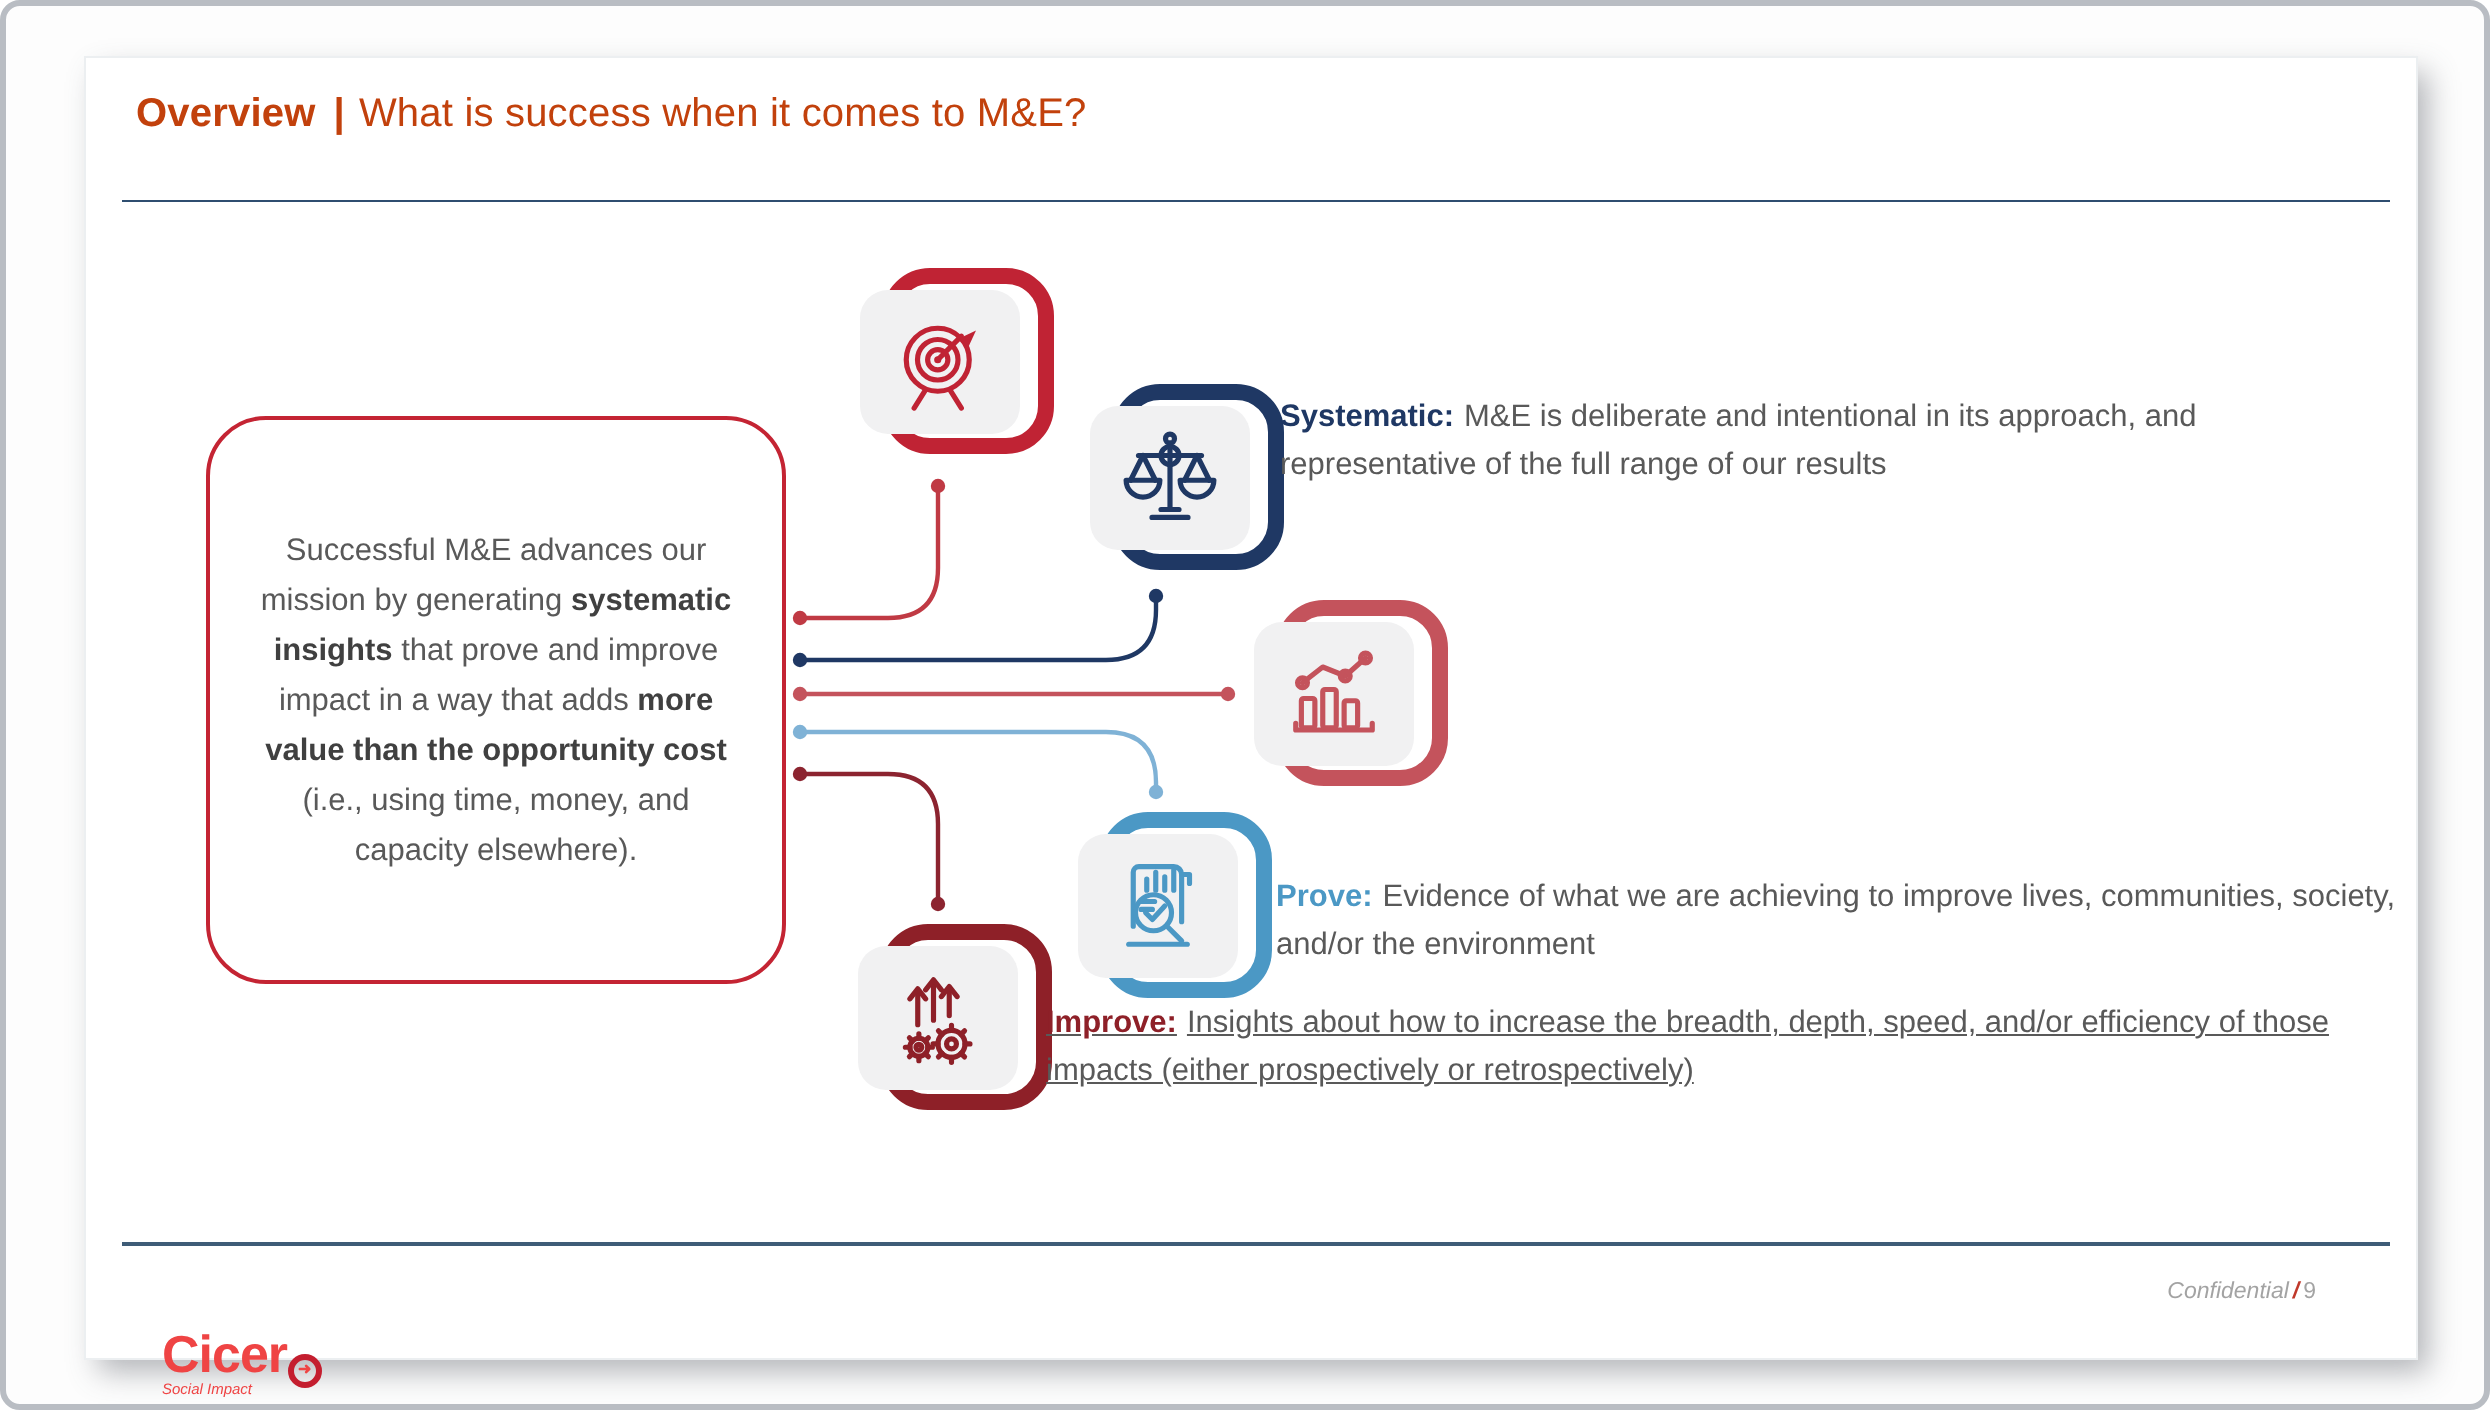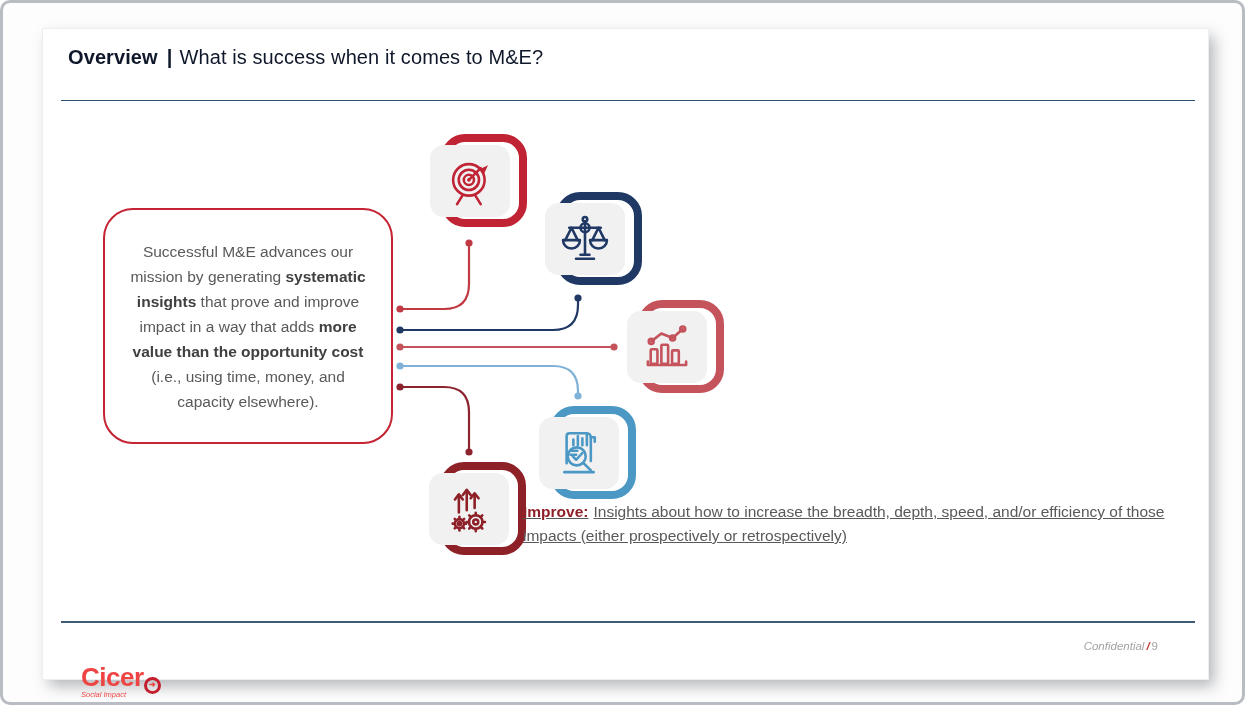--- a/index.html
+++ b/index.html
@@ -7,21 +7,21 @@
   .frame { position:absolute; left:0; top:0; width:1245px; height:705px;
            border:3px solid #b9bdc3; border-radius:10px; background:#fdfdfd; overflow:hidden; }
   .slide { position:absolute; left:40px; top:26px; width:1165px; height:650px; background:#ffffff;
            box-shadow:0 0 0 1px #eceff1, 6px 7px 14px rgba(90,95,105,0.45); }
 
   .title { position:absolute; left:25px; top:17px; font-size:20px; color:#1F3864; letter-spacing:0.1px; }
   .title .bold { font-weight:bold; }
   .title .sep { font-weight:bold; padding:0 7px 0 9px; }
   .title-rule { position:absolute; left:18px; top:71px; width:1134px; border-top:1.6px solid #2F4E70; }
 
-  .summary-box { position:absolute; left:60px; top:179px; width:290px; height:236px;
+  .summary-box { position:absolute; left:60px; top:179px; width:290px; height:284px;
                  border:2.6px solid #C42433; border-radius:30px;
                  display:flex; align-items:center; justify-content:flex-end;
                  padding:12px 20px; text-align:center;
                  font-size:15.5px; line-height:25px; color:#595959; }
   .summary-box .b { font-weight:bold; color:#404040; }
 
   .conn-svg { position:absolute; left:0; top:0; width:1165px; height:650px; }
 
   .badge { position:absolute; width:98px; height:95px; }
   .badge .ring { position:absolute; left:11px; top:1px; width:86px; height:93px;
@@ -44,21 +44,21 @@
   .confidential { position:absolute; right:50px; top:611px; font-size:11.5px; color:#a3a3a3; }
   .confidential .conf { font-style:italic; }
   .confidential .slash { color:#C0392B; font-weight:bold; font-style:italic; padding:0 2px; }
 </style>
 </head>
 <body>
 
 <div class="frame">
   <div class="slide">
 
-    <div class="title" style="color: #0f172a;">
+    <div class="title" style="color: #c2410c;">
       <span class="bold">Overview</span><span class="sep">|</span><span>What is success when it comes to M&amp;E?</span>
     </div>
     <div class="title-rule"></div>
 
     <svg class="conn-svg" viewBox="0 0 1165 650">
       <g>
         <path d="M357 280 H401 Q426 280 426 255 V214" stroke-width="2.2" fill="none" stroke="#C03A44"></path>
         <circle cx="357" cy="280" r="3.6" fill="#C03A44"></circle>
           <circle cx="426" cy="214" r="3.6" fill="#C03A44"></circle>
       </g>
@@ -112,20 +112,23 @@
           <path d="M10 14 H38"></path>
           <circle cx="24" cy="14" r="4"></circle>
           <path d="M12 14 L6.5 25 M12 14 L17.5 25"></path>
           <path d="M4.5 25 a7.5 7.5 0 0 0 15 0 Z"></path>
           <path d="M36 14 L30.5 25 M36 14 L41.5 25"></path>
           <path d="M28.5 25 a7.5 7.5 0 0 0 15 0 Z"></path>
           <path d="M20 38 h8 M16 41.5 h16"></path>
         </svg>
       </div>
     </div>
+    <div class="item-text" style="left:597px; top:168px; width:465px;">
+      <span class="lbl" style="color: rgb(31, 56, 100);">Systematic:</span><span>M&amp;E is deliberate and intentional in its approach, and representative of the full range of our results</span>
+    </div>
 
     <div class="badge" style="left: 584px; top: 270px; color: rgb(196, 83, 92);">
       <div class="ring"></div>
       <div class="tile">
         <svg width="54" height="54" viewBox="0 0 48 48">
           <path d="M7 40 H41 M7 40 v-3 M41 40 v-3"></path>
           <rect x="9.5" y="26" width="6" height="13" rx="1"></rect>
           <rect x="19" y="22" width="6" height="17" rx="1"></rect>
           <rect x="28.5" y="27" width="6" height="12" rx="1"></rect>
           <path d="M10 19 L19 12 L29 16 L38 8"></path>
@@ -143,20 +146,23 @@
           <path d="M13 33 V9 a2.5 2.5 0 0 1 2.5 -2.5 H31 a3.5 3.5 0 0 1 3.5 3.5 V31"></path>
           <path d="M34.5 10 h3.5 v4"></path>
           <path d="M19 17 v-5 M23 17 v-8 M27 17 v-6 M31 17 v-9"></path>
           <path d="M16.5 22 h6 M16.5 25.5 h5"></path>
           <circle cx="22" cy="27" r="8"></circle>
           <path d="M18.5 27 l3 3 l5.5 -6"></path>
           <path d="M28 33 l6.5 6.5"></path>
           <path d="M11 41 h26"></path>
         </svg>
       </div>
+    </div>
+    <div class="item-text" style="left:595px; top:408px; width:560px;">
+      <span class="lbl" style="color: rgb(75, 152, 197);">Prove:</span><span>Evidence of what we are achieving to improve lives, communities, society, and/or the environment</span>
     </div>
 
     <div class="badge" style="left: 386px; top: 432px; color: rgb(142, 32, 40);">
       <div class="ring"></div>
       <div class="tile">
         <svg width="54" height="54" viewBox="0 0 48 48">
           <path d="M15 27 V12 M22 25 V8 M29 23 V11"></path>
           <path d="M11.5 15.5 L15 11 l3.5 4.5 M18.5 11.5 L22 7 l3.5 4.5 M25.5 14.5 L29 10 l3.5 4.5"></path>
           <circle cx="15.5" cy="37" r="4"></circle>
             <circle cx="15.5" cy="37" r="1.3"></circle>

